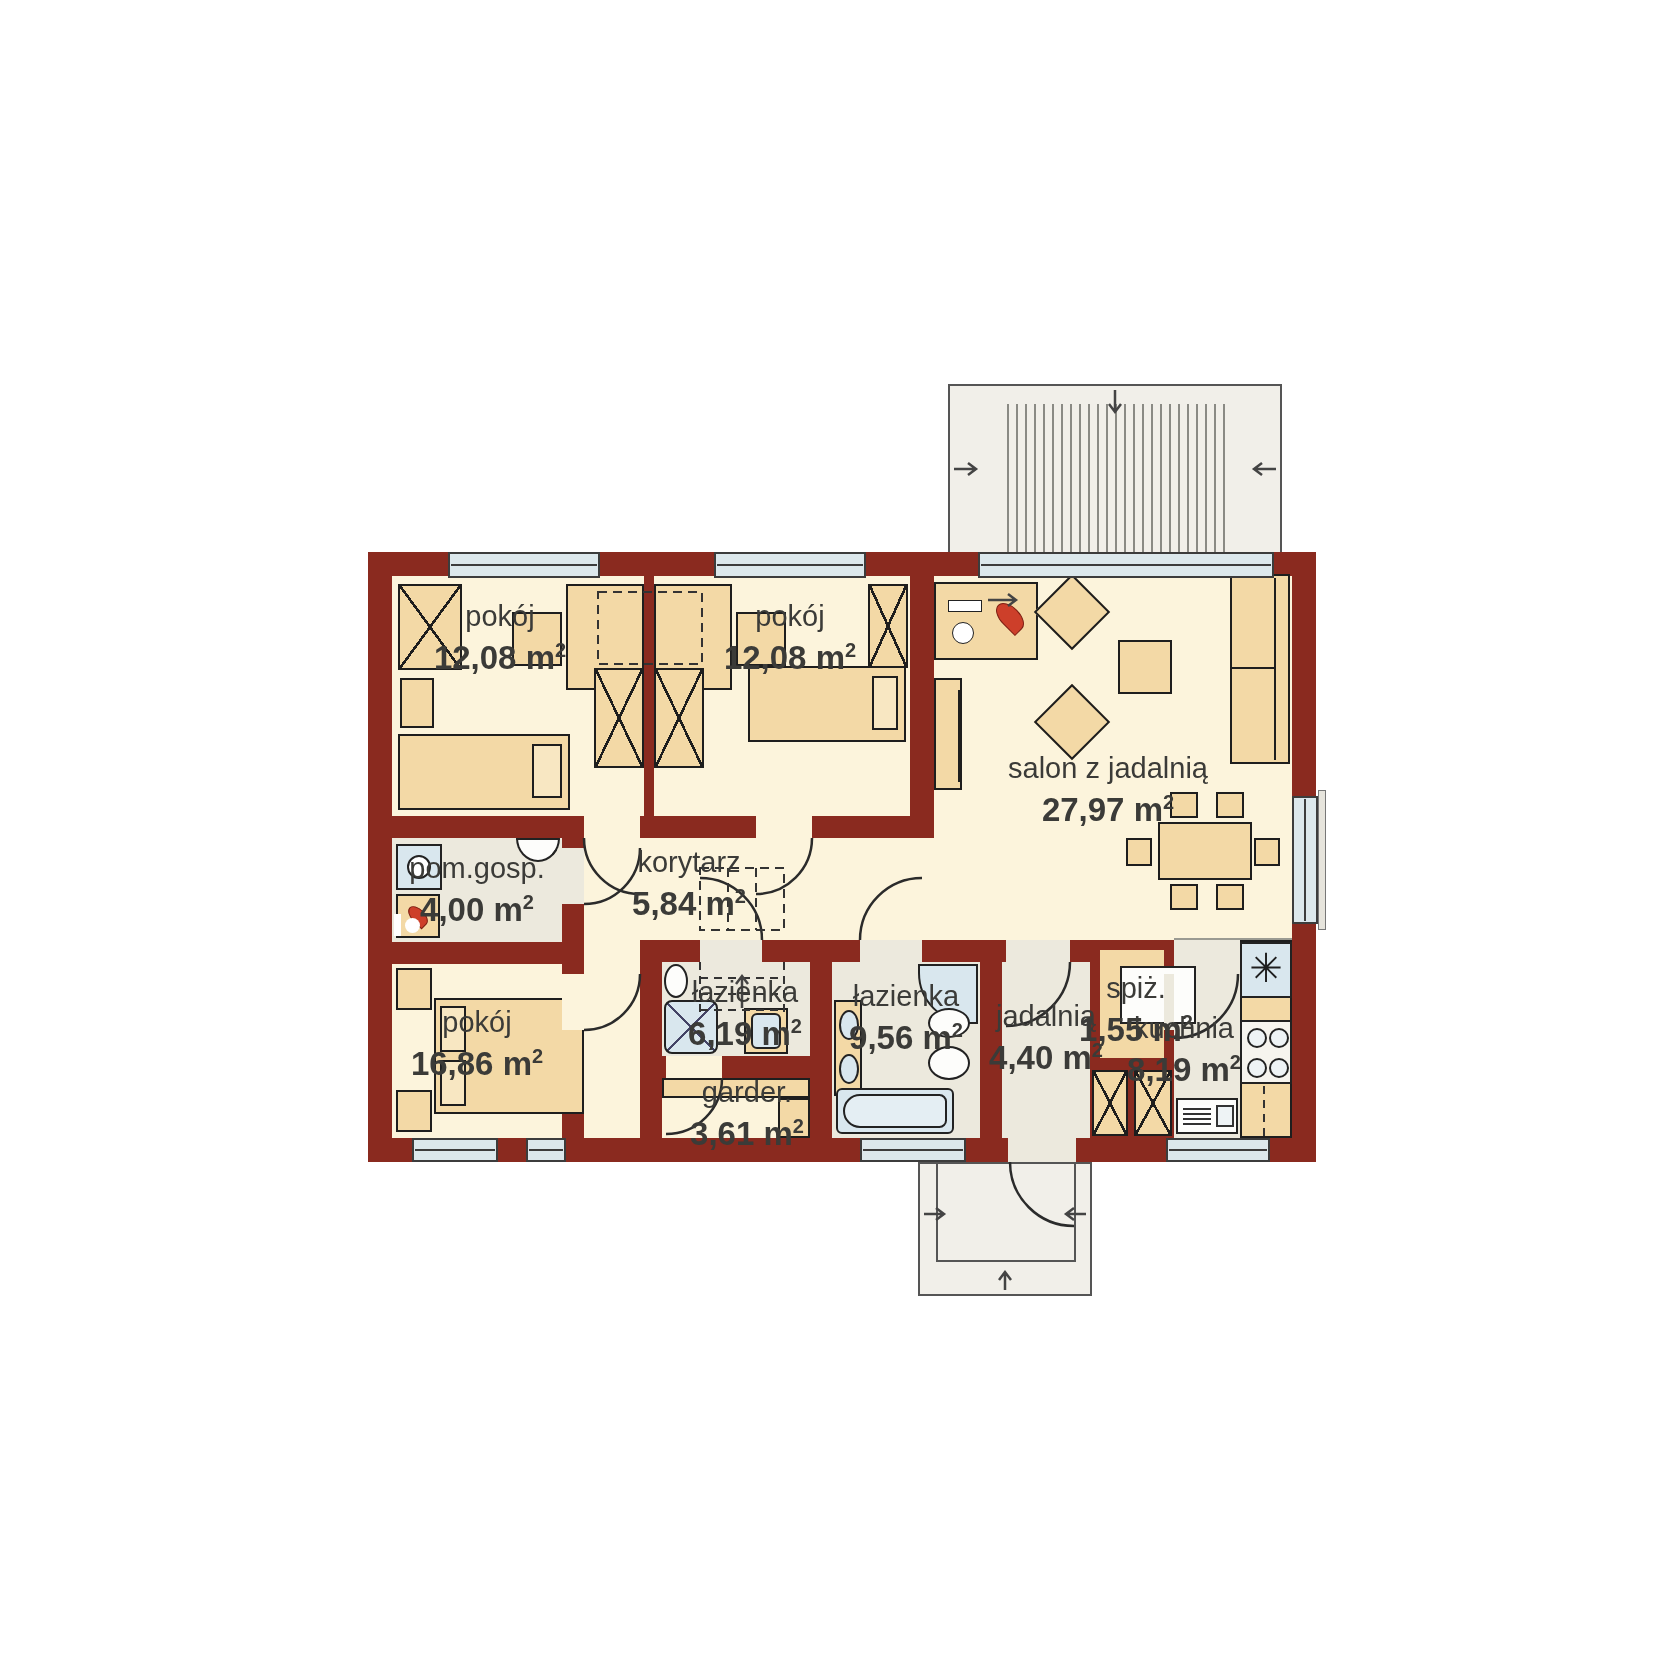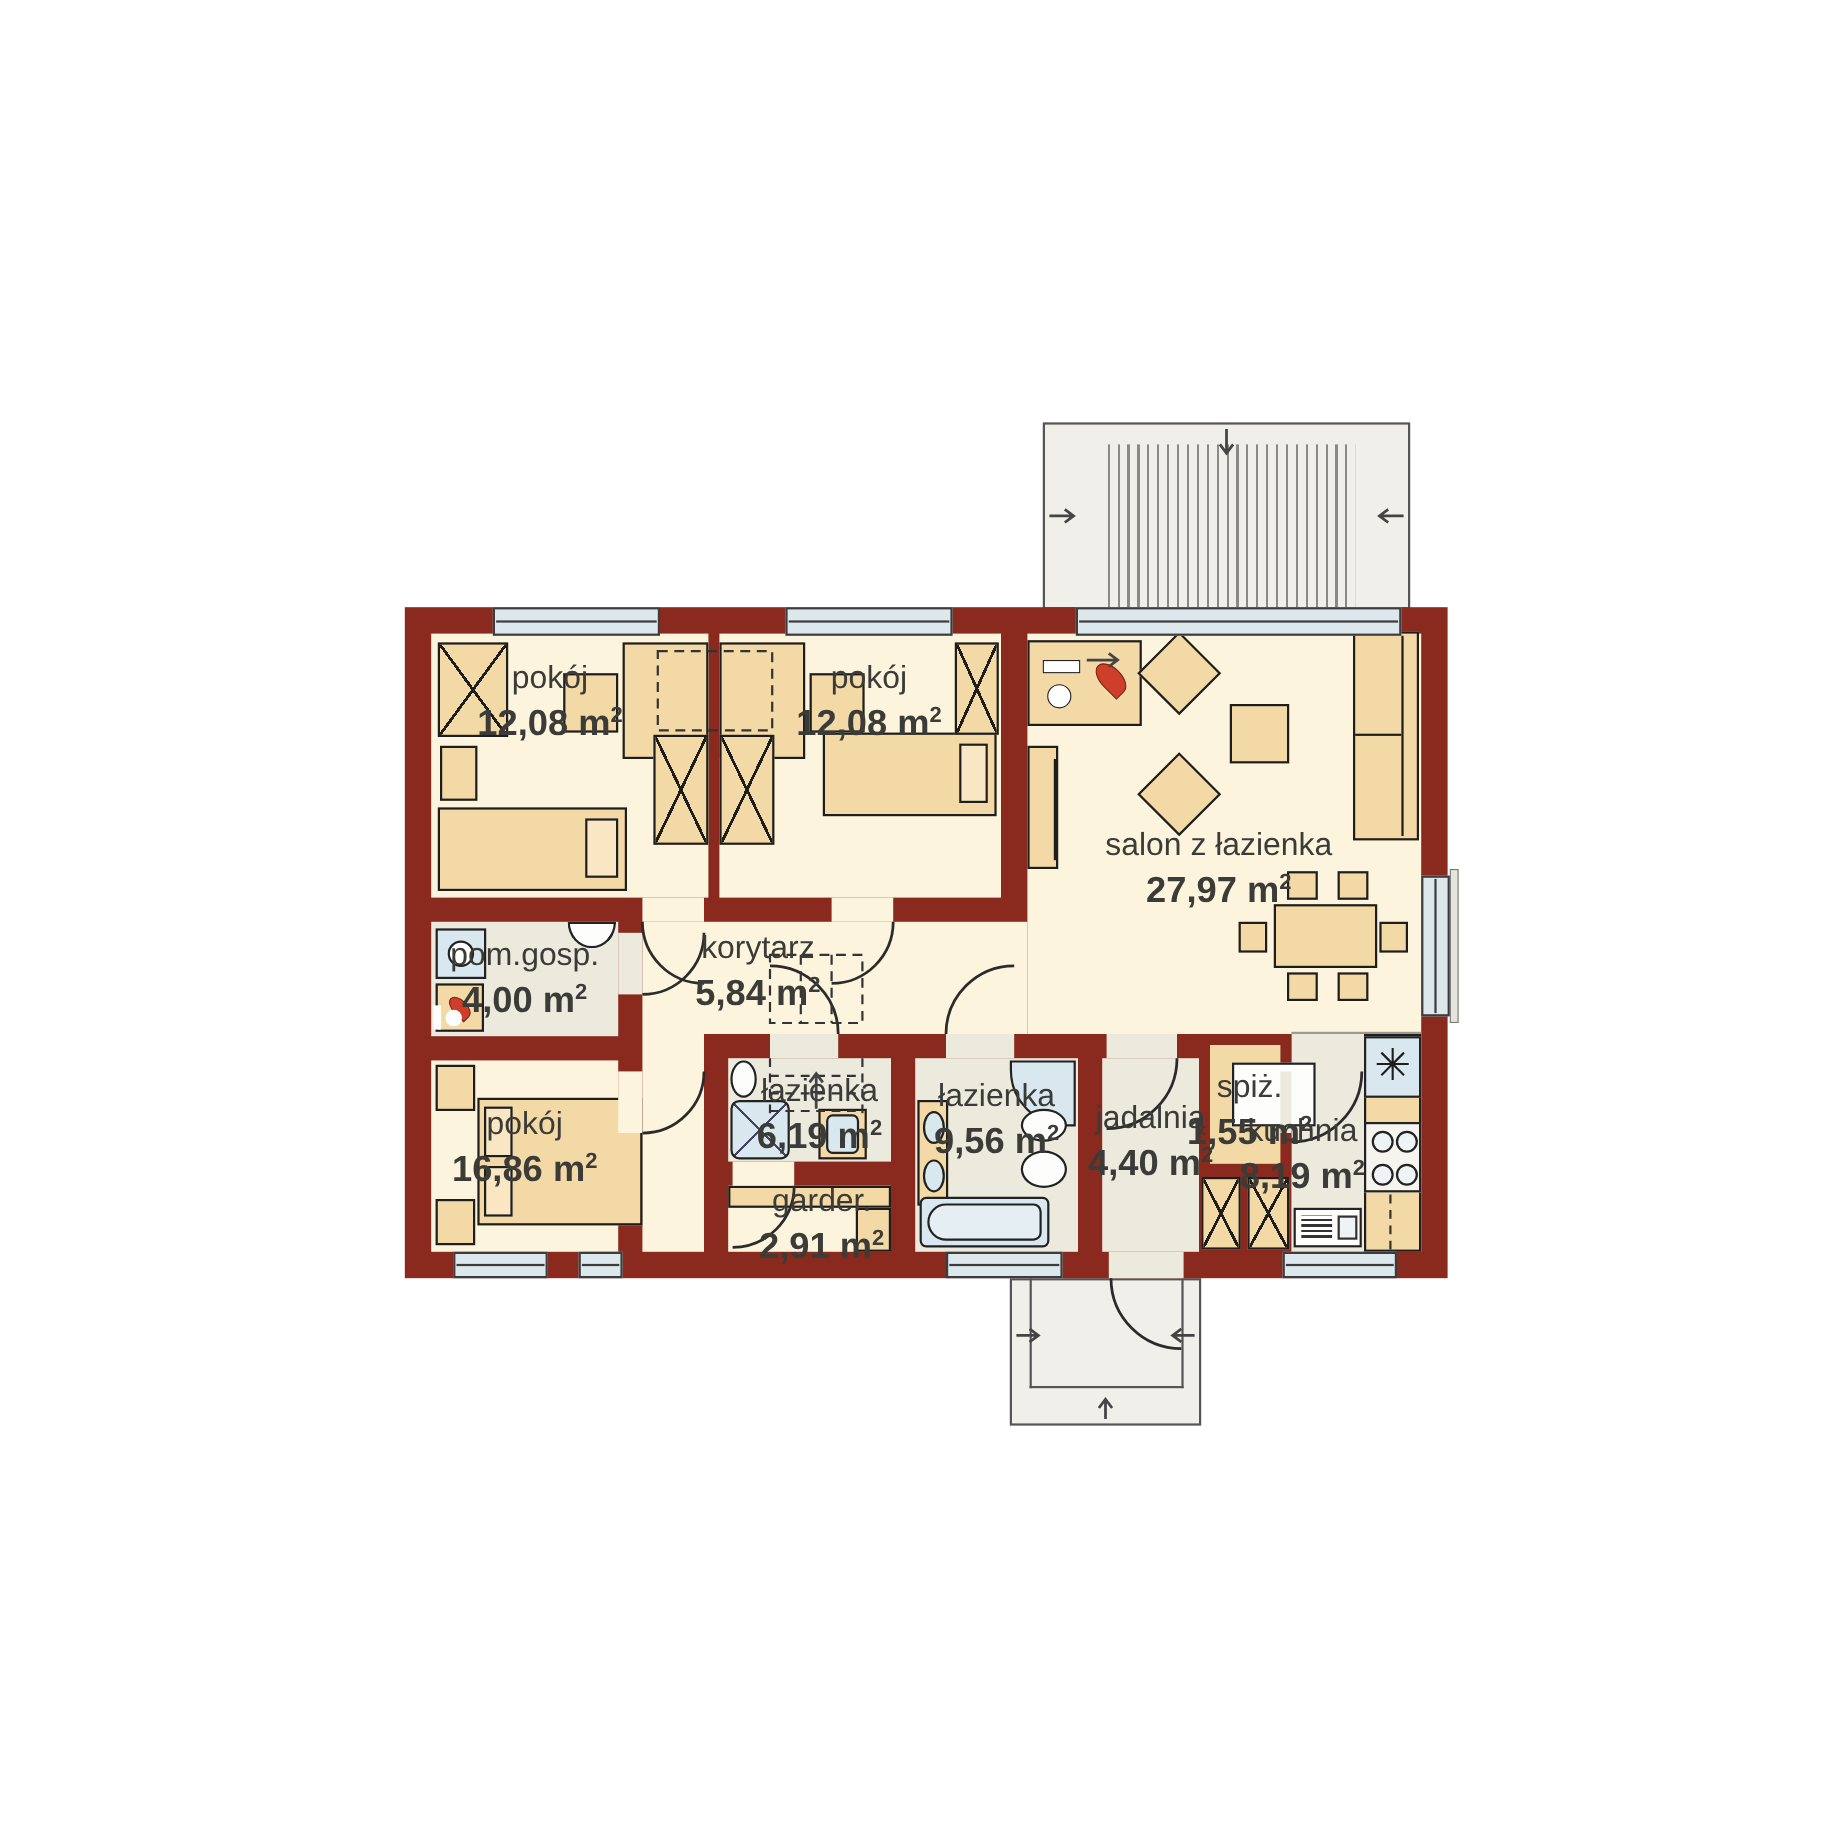--- a/index.html
+++ b/index.html
@@ -227,21 +227,21 @@
 
   <div class="lbl" style="left:500px;top:600px">
     <div class="lbl-name">pokój</div>
     <div class="lbl-area"><span>12,08</span>&nbsp;<span>m</span><sup>2</sup></div>
   </div>
   <div class="lbl" style="left:790px;top:600px">
     <div class="lbl-name">pokój</div>
     <div class="lbl-area"><span>12,08</span>&nbsp;<span>m</span><sup>2</sup></div>
   </div>
   <div class="lbl" style="left:1108px;top:752px">
-    <div class="lbl-name">salon z łazienka</div>
+    <div class="lbl-name">salon z jadalnią</div>
     <div class="lbl-area"><span>27,97</span>&nbsp;<span>m</span><sup>2</sup></div>
   </div>
   <div class="lbl" style="left:477px;top:852px">
     <div class="lbl-name">pom.gosp.</div>
     <div class="lbl-area"><span>4,00</span>&nbsp;<span>m</span><sup>2</sup></div>
   </div>
   <div class="lbl" style="left:689px;top:846px">
     <div class="lbl-name">korytarz</div>
     <div class="lbl-area"><span>5,84</span>&nbsp;<span>m</span><sup>2</sup></div>
   </div>
@@ -252,21 +252,21 @@
   <div class="lbl" style="left:745px;top:976px">
     <div class="lbl-name">łazienka</div>
     <div class="lbl-area"><span>6,19</span>&nbsp;<span>m</span><sup>2</sup></div>
   </div>
   <div class="lbl" style="left:906px;top:980px">
     <div class="lbl-name">łazienka</div>
     <div class="lbl-area"><span>9,56</span>&nbsp;<span>m</span><sup>2</sup></div>
   </div>
   <div class="lbl" style="left:747px;top:1076px">
     <div class="lbl-name">garder.</div>
-    <div class="lbl-area"><span>2,91</span>&nbsp;<span>m</span><sup>2</sup></div>
+    <div class="lbl-area"><span>3,61</span>&nbsp;<span>m</span><sup>2</sup></div>
   </div>
   <div class="lbl" style="left:1046px;top:1000px">
     <div class="lbl-name">jadalnią</div>
     <div class="lbl-area"><span>4,40</span>&nbsp;<span>m</span><sup>2</sup></div>
   </div>
   <div class="lbl" style="left:1136px;top:972px">
     <div class="lbl-name">spiż.</div>
     <div class="lbl-area"><span>1,55</span>&nbsp;<span>m</span><sup>2</sup></div>
   </div>
   <div class="lbl" style="left:1184px;top:1012px">

